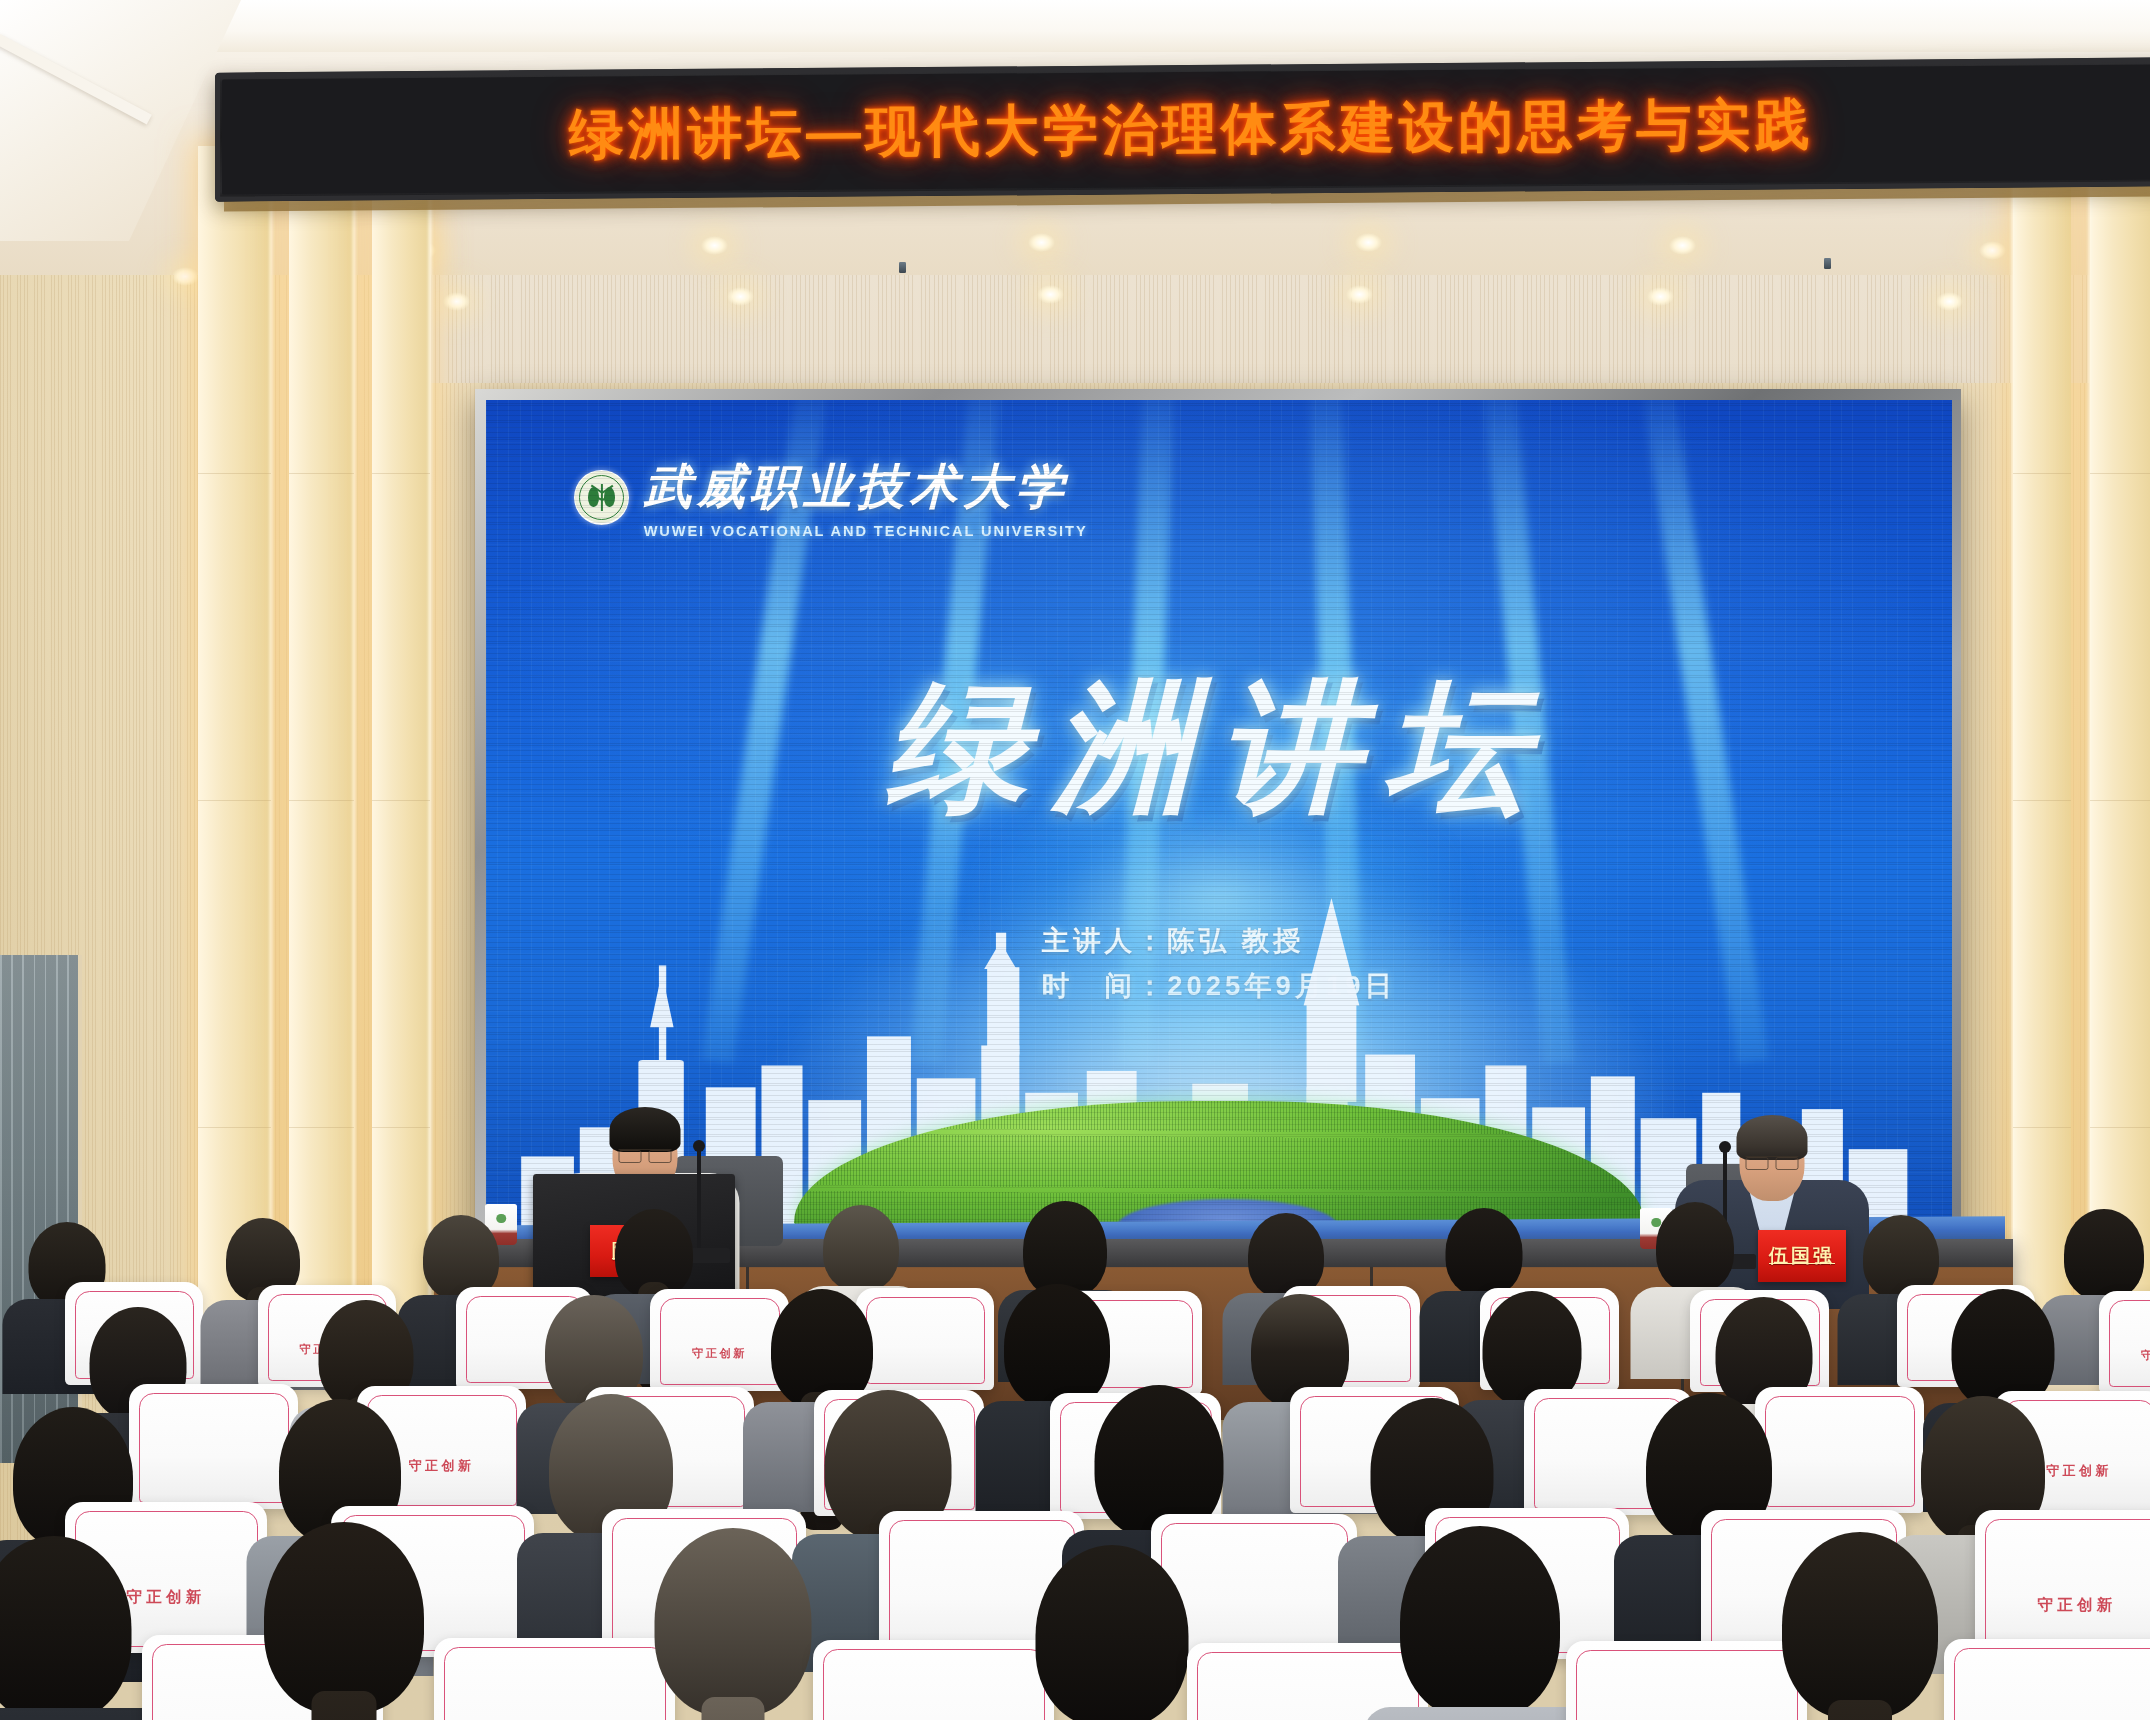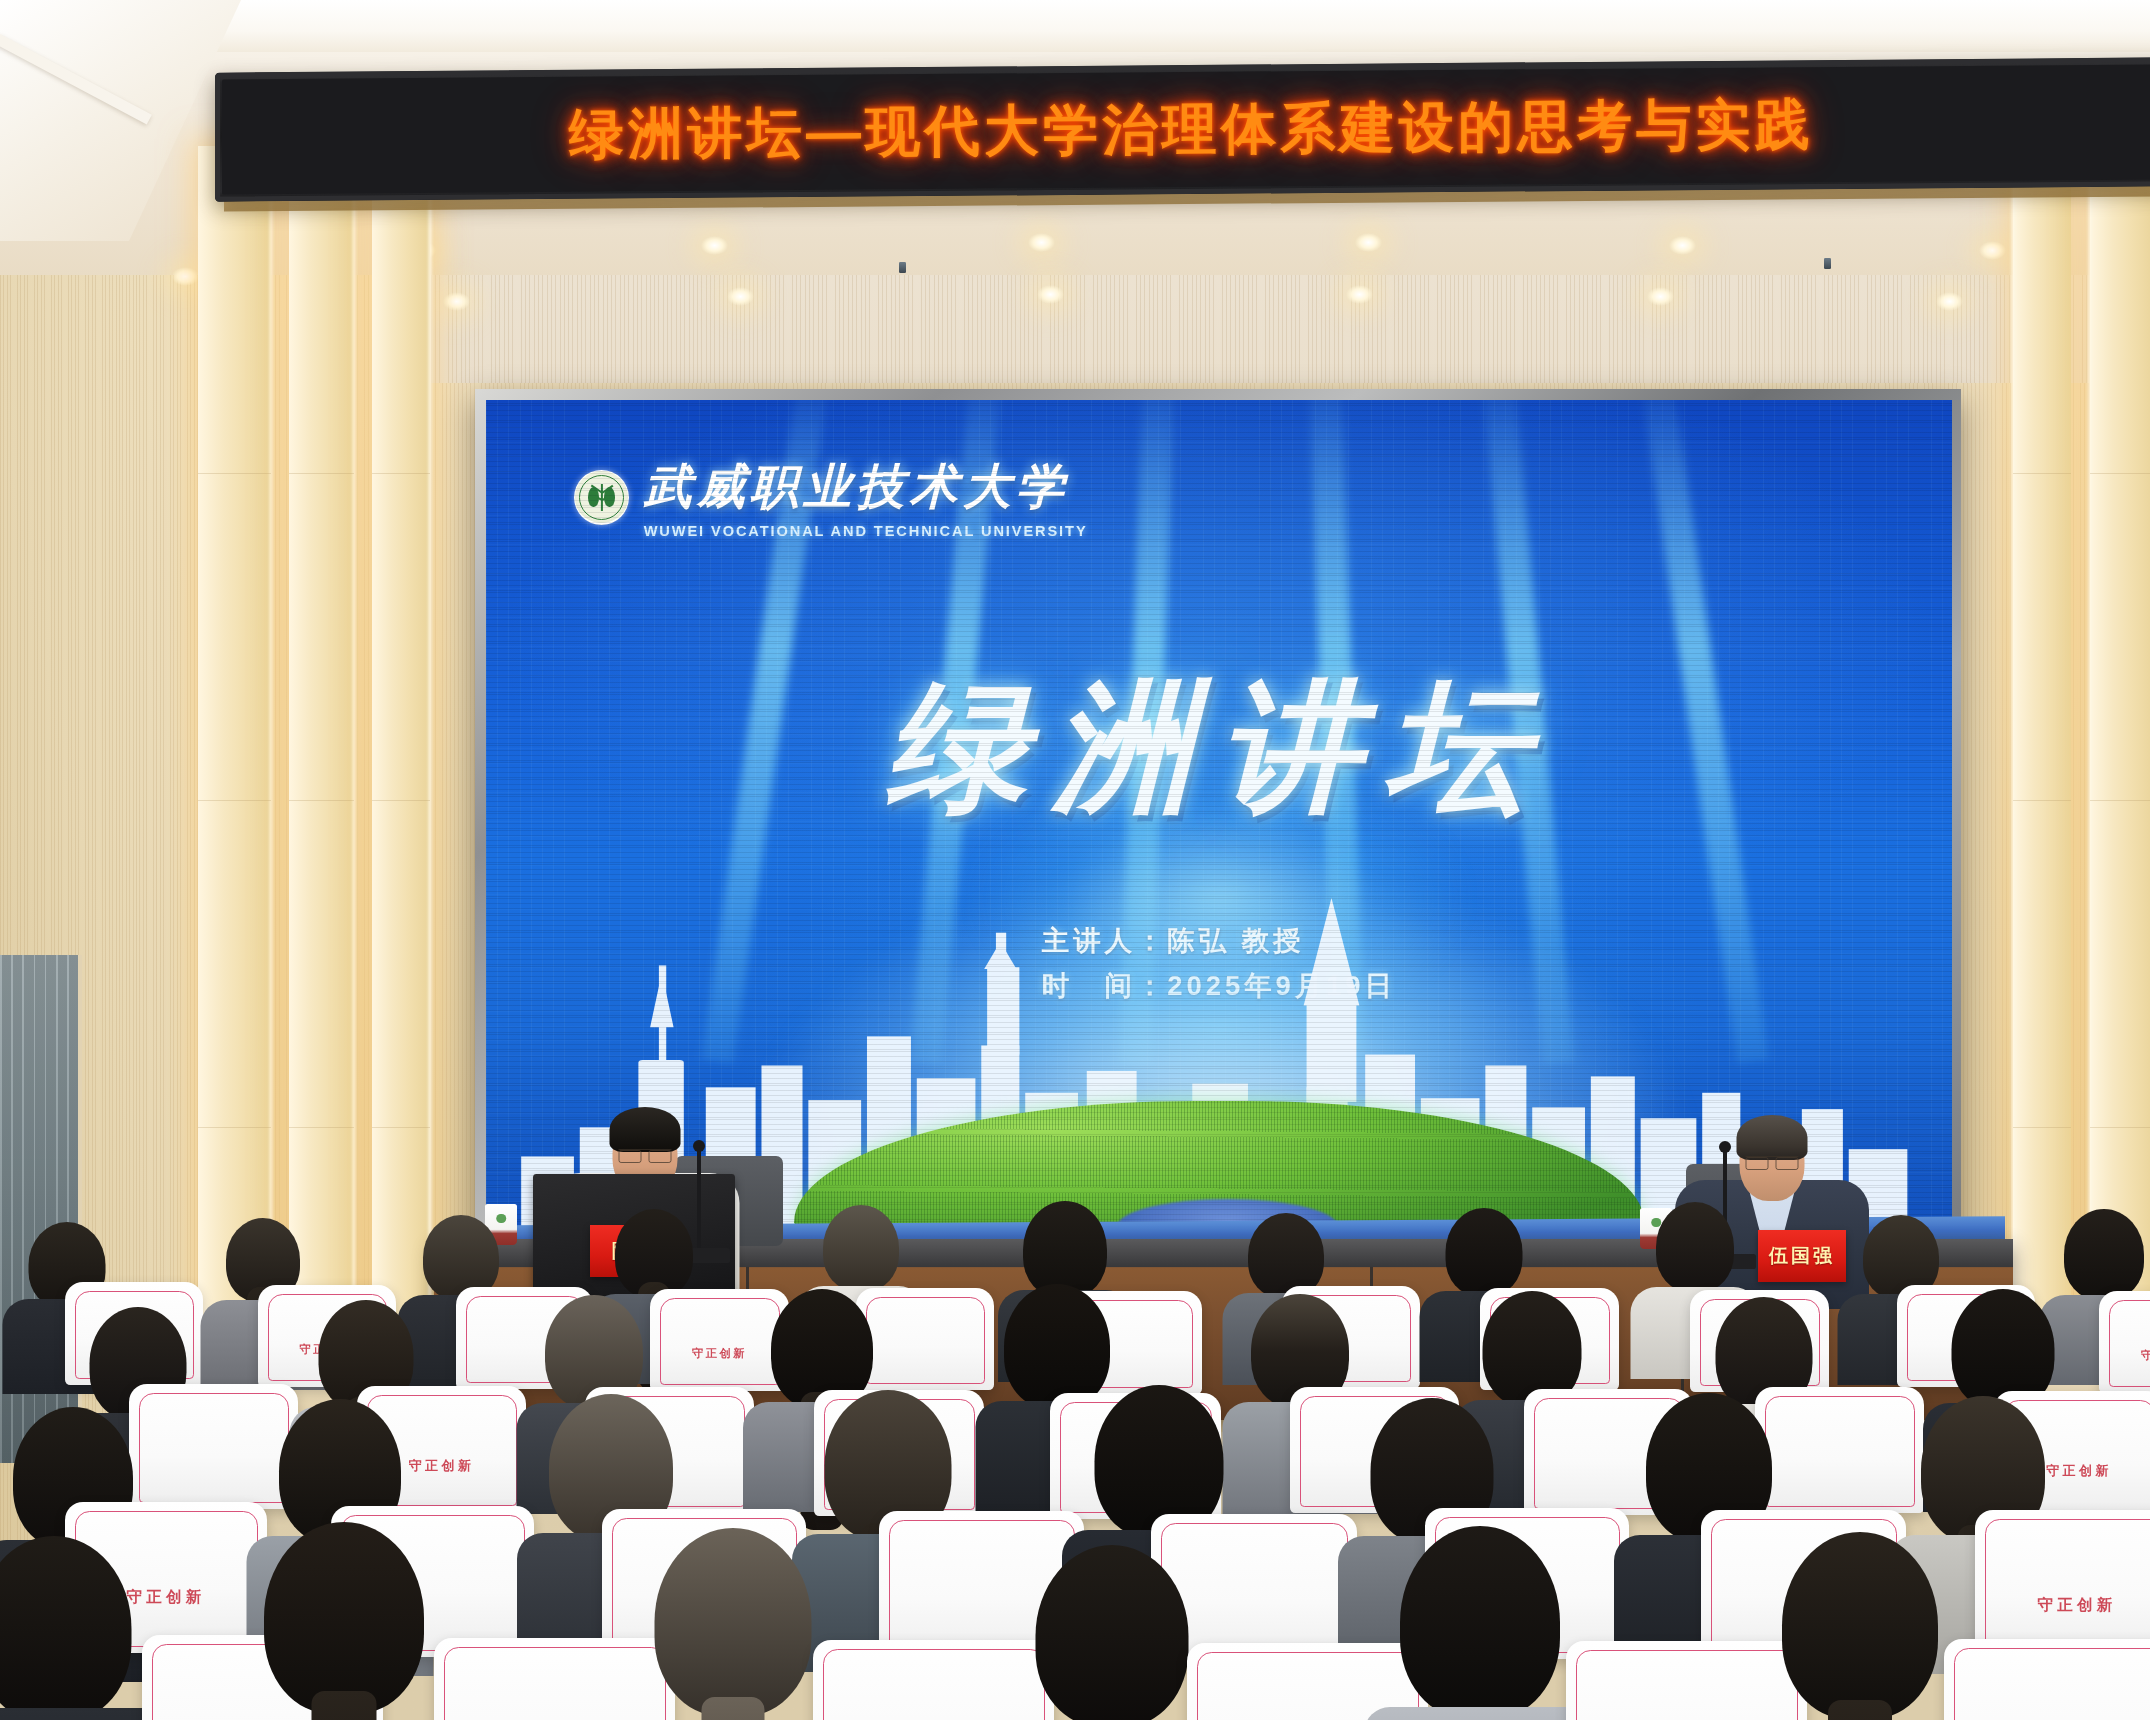--- a/index.html
+++ b/index.html
@@ -272,20 +272,21 @@
   .nameplate{
     position:absolute; width:88px; height:52px;
     background:linear-gradient(180deg,#ef2c22 0%,#d81a12 60%,#b81009 100%);
     display:flex; align-items:center; justify-content:center;
     box-shadow:0 3.4px 6.9px rgba(0,0,0,.35);
   }
   .nameplate span{
     color:#fff3b0; font-weight:700; font-size:19px; letter-spacing:3px;
     font-family:"Liberation Serif", serif;
     text-shadow:0 0.9px 1.3px rgba(90,0,0,.6);
+    text-decoration:underline;
   }
   .cup{
     position:absolute; width:32px; height:41px;
     background:linear-gradient(180deg,#ffffff 0%,#f3f3f1 62%,#9d3a34 72%,#8e2f29 100%);
     border-radius:2.6px 2.6px 4.3px 4.3px;
   }
   .cup .dot{ position:absolute; left:50%; top:9.5px; transform:translateX(-50%); width:9.5px; height:9.5px; border-radius:50%; background:#3f8f3a; opacity:.85; }
   .mic{
     position:absolute; width:4.3px; background:#1b1b1d; border-radius:1.7px;
   }

